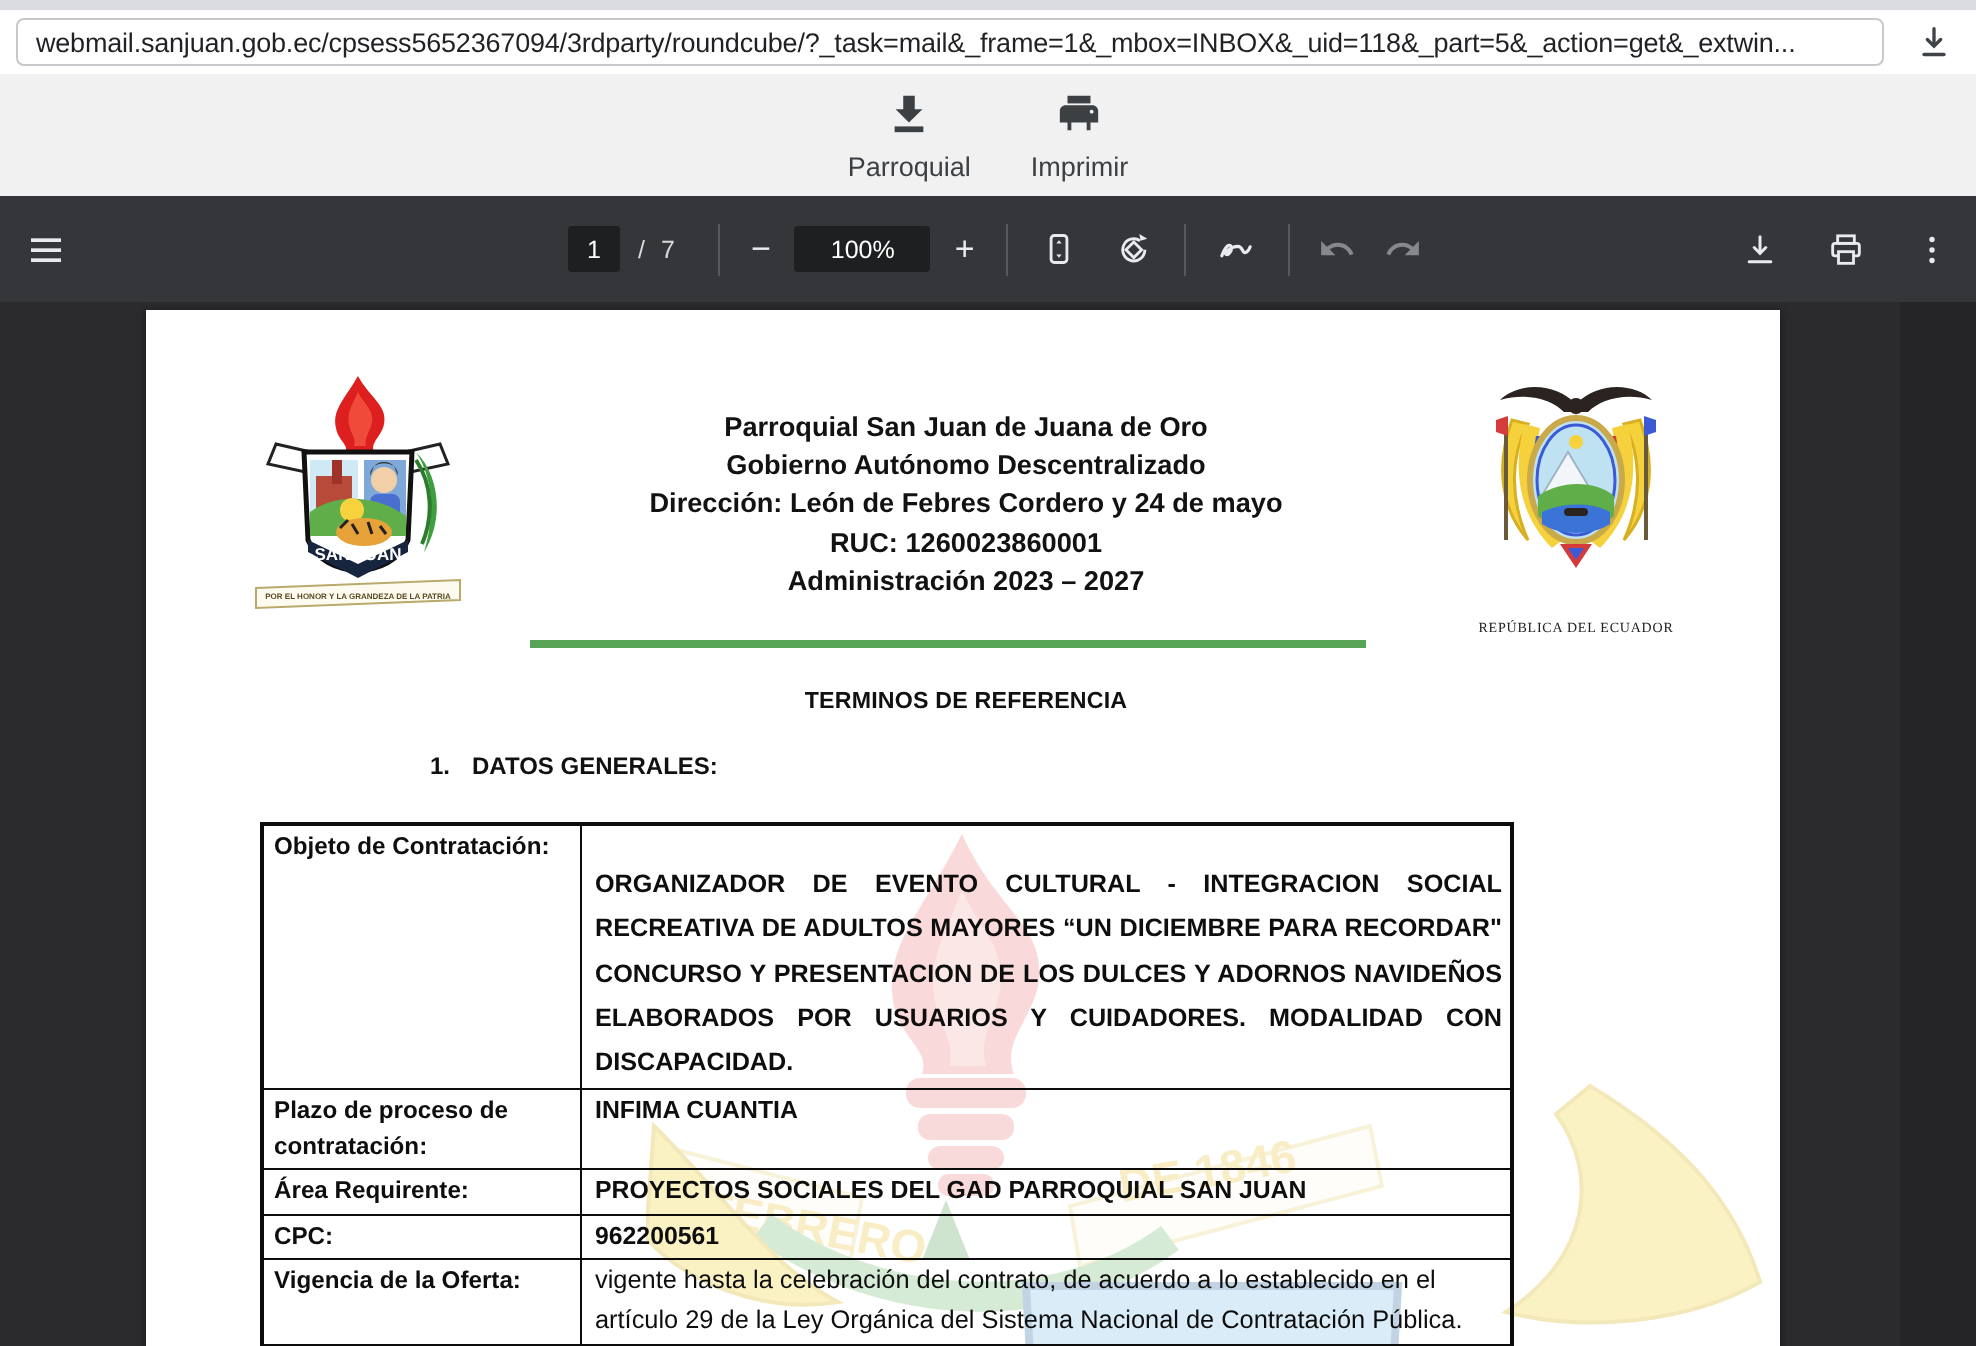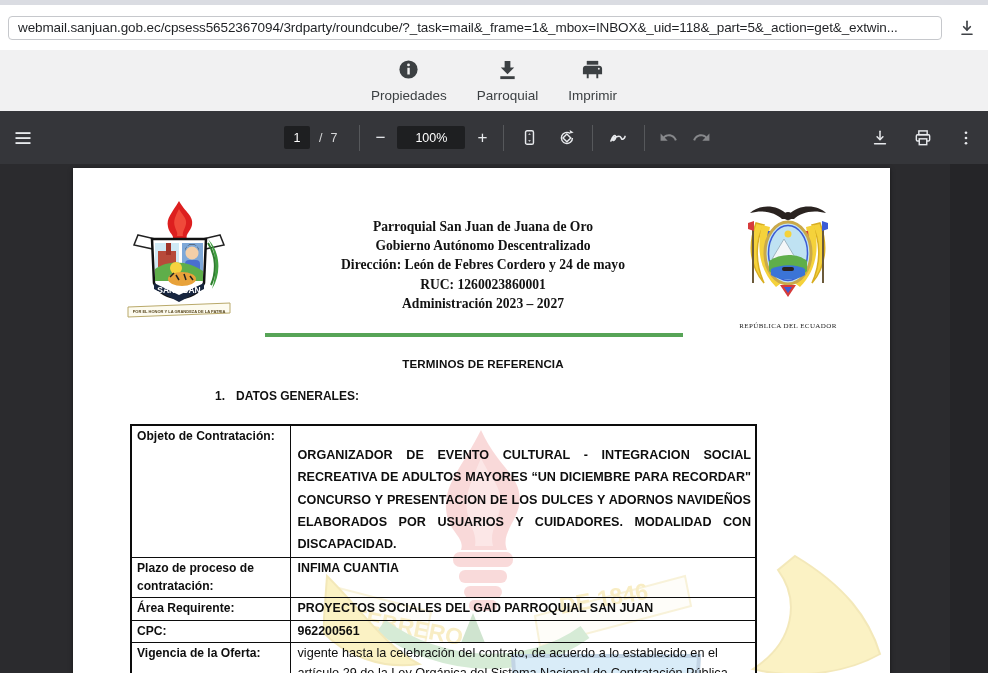--- a/index.html
+++ b/index.html
@@ -1,21 +1,21 @@
 <!DOCTYPE html>
 <html><head>
 <meta charset="utf-8">
 <style>
   * { margin:0; padding:0; box-sizing:border-box; }
   body { font-family:"Liberation Sans", sans-serif; background:#fff; }
   .screen { position:relative; width:988px; height:673px; overflow:hidden; background:#fff; }
 
   
   .top-strip { height:5px; background:#dadce2; }
-  .url-row { height:45px; background:#fff; display:flex; align-items:center; padding:0 10px 0 8px; }
+  .url-row { height:32px; background:#fff; display:flex; align-items:center; padding:0 10px 0 8px; }
   .url-input { flex:1; height:24px; border:1px solid #c6c8cc; border-radius:4px; background:#fff;
                display:flex; align-items:center; padding:0 9px; margin-right:14px; overflow:hidden; }
   .url-input span { font-size:13.5px; color:#1f2124; white-space:nowrap; letter-spacing:-0.1px; }
   .top-dl { width:22px; height:22px; display:flex; align-items:center; justify-content:center; cursor:pointer; }
 
   
   .attach-bar { height:61px; background:#f1f1f2; display:flex; align-items:center; justify-content:center; gap:30px; }
   .attach-btn { display:flex; flex-direction:column; align-items:center; gap:3px; cursor:pointer; }
   .attach-btn svg { width:23px; height:23px; }
   .attach-btn .lab { font-size:13.5px; color:#3c4043; }
@@ -40,21 +40,21 @@
   .scroll-gutter { position:absolute; right:0; top:0; width:38px; height:100%; background:#252528; }
   .page { position:absolute; left:73px; top:4px; width:817px; height:760px; background:#fff;
           box-shadow:0 1px 4px rgba(0,0,0,.5); }
 
   
   .watermark { position:absolute; left:250px; top:260px; width:560px; height:430px; opacity:.33; z-index:0; }
 
   
   .logo-sj { position:absolute; left:51px; top:31px; width:110px; height:130px; z-index:1; }
   .hdr-text { position:absolute; left:150px; top:49px; width:520px; text-align:center; z-index:1;
-              font-weight:bold; font-size:13.6px; line-height:19.2px; color:#121212;font-family:Liberation Serif, serif; }
+              font-weight:bold; font-size:13.6px; line-height:19.2px; color:#121212; }
   .logo-ec { position:absolute; left:660px; top:33px; width:110px; z-index:1; text-align:center; }
   .logo-ec svg { width:100px; height:114px; }
   .ec-label { font-family:"Liberation Serif", serif; font-size:7px; letter-spacing:.4px; color:#222; margin-top:3px; }
   .green-rule { position:absolute; left:192px; top:165px; width:418px; height:4px; background:#57a457; z-index:1; }
   .doc-title { position:absolute; left:150px; top:189px; width:520px; text-align:center; z-index:1;
                font-weight:bold; font-size:11.6px; color:#111; letter-spacing:.1px; }
   .section-head { position:absolute; left:142px; top:221px; z-index:1; font-weight:bold; font-size:12px; color:#111; }
   .section-head .num { margin-right:11px; }
 
   
@@ -82,30 +82,20 @@
     <div class="top-dl">
       <svg viewBox="0 0 24 24" width="20" height="20" fill="none" stroke="#3f4246" stroke-width="2" stroke-linecap="round">
         <path d="M12 4v10"></path>
           <path d="M8 10.5 12 14.5 16 10.5"></path>
           <path d="M6 19.5h12"></path>
       </svg>
     </div>
   </div>
 
   <div class="attach-bar">
-    <div class="attach-btn">
-      <span>
-        <svg viewBox="0 0 24 24" width="23" height="23">
-          <circle cx="12" cy="12" r="9.5" fill="#3c4043"></circle>
-          <rect x="10.8" y="10.2" width="2.5" height="7" fill="#f1f1f2"></rect>
-          <circle cx="12" cy="7.2" r="1.5" fill="#f1f1f2"></circle>
-        </svg>
-      </span>
-      <span class="lab">Propiedades</span>
-    </div>
     <div class="attach-btn">
       <span>
         <svg viewBox="0 0 24 24" width="23" height="23" fill="#3c4043">
           <path d="M19 10h-4V3H9v7H5l7 7 7-7z"></path>
             <path d="M4.5 19h15v3h-15z"></path>
         </svg>
       </span>
       <span class="lab">Parroquial</span>
     </div>
     <div class="attach-btn">

